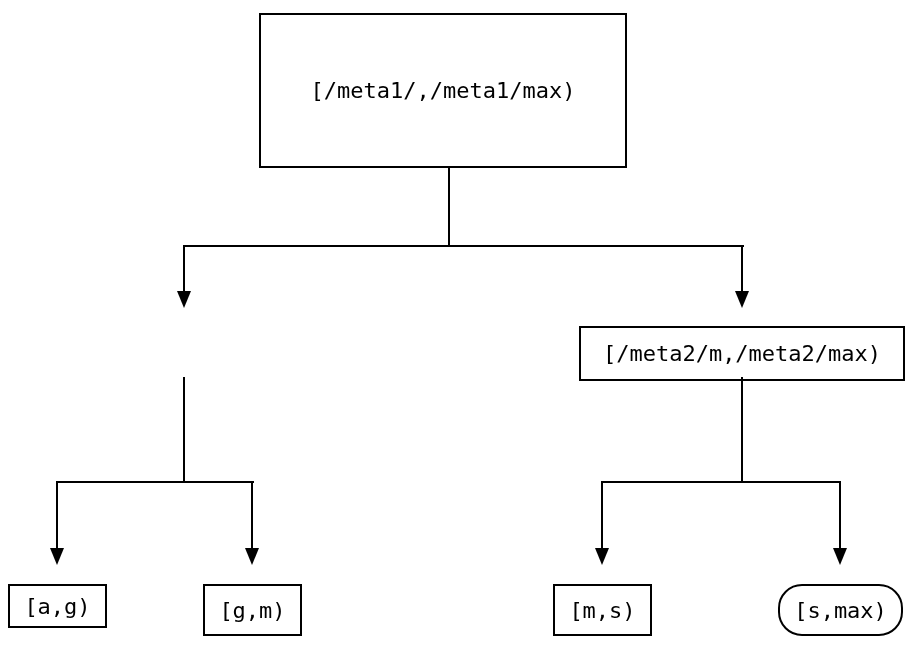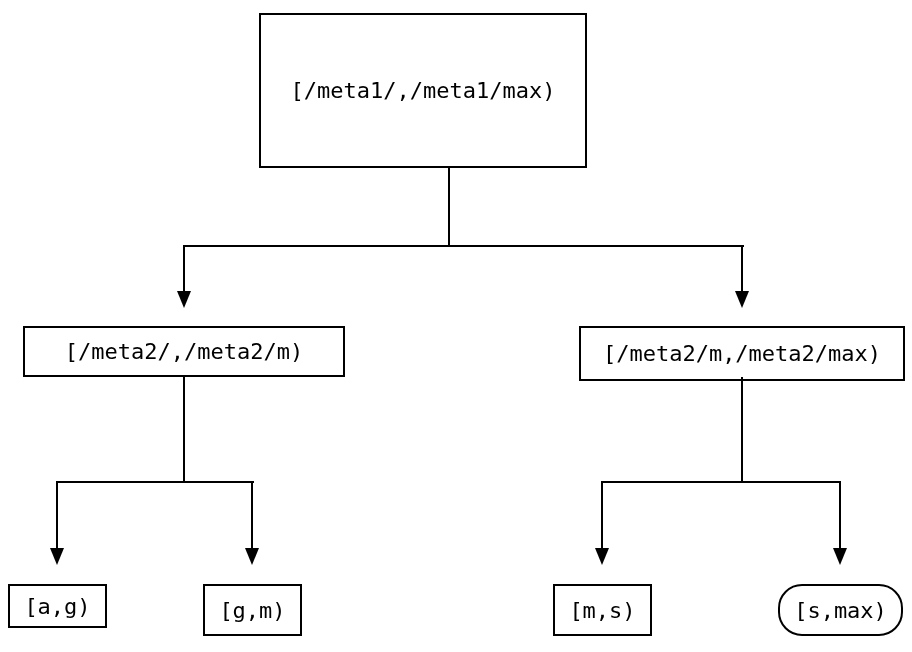--- a/index.html
+++ b/index.html
@@ -24,21 +24,21 @@
     align-items: center;
     justify-content: center;
   }
   .node span {
     font-size: 22px;
     color: #000000;
     white-space: pre;
     letter-spacing: 0px;
   }
   
-  .n-root      { left: 259px; top: 13px;  width: 328px; height: 155px; }
+  .n-root      { left: 259px; top: 13px;  width: 368px; height: 155px; }
   .n-left      { left: 23px;  top: 326px; width: 322px; height: 51px; }
   .n-right     { left: 579px; top: 326px; width: 326px; height: 55px; }
   .n-leaf-ag   { left: 8px;   top: 584px; width: 99px;  height: 44px; }
   .n-leaf-gm   { left: 203px; top: 584px; width: 99px;  height: 52px; }
   .n-leaf-ms   { left: 553px; top: 584px; width: 99px;  height: 52px; }
   .n-leaf-smax { left: 778px; top: 584px; width: 125px; height: 52px; border-radius: 24px; }
 
   
   .line {
     position: absolute;
@@ -78,23 +78,20 @@
 </style>
 </head>
 <body>
 
 <div id="canvas">
 
   <div class="node n-root">
     <span>[/meta1/,/meta1/max)</span>
   </div>
 
-  <div class="node n-left">
-    <span>[/meta2/,/meta2/m)</span>
-  </div>
 
   <div class="node n-right">
     <span>[/meta2/m,/meta2/max)</span>
   </div>
 
   <div class="node n-leaf-ag">
     <span>[a,g)</span>
   </div>
 
   <div class="node n-leaf-gm">

